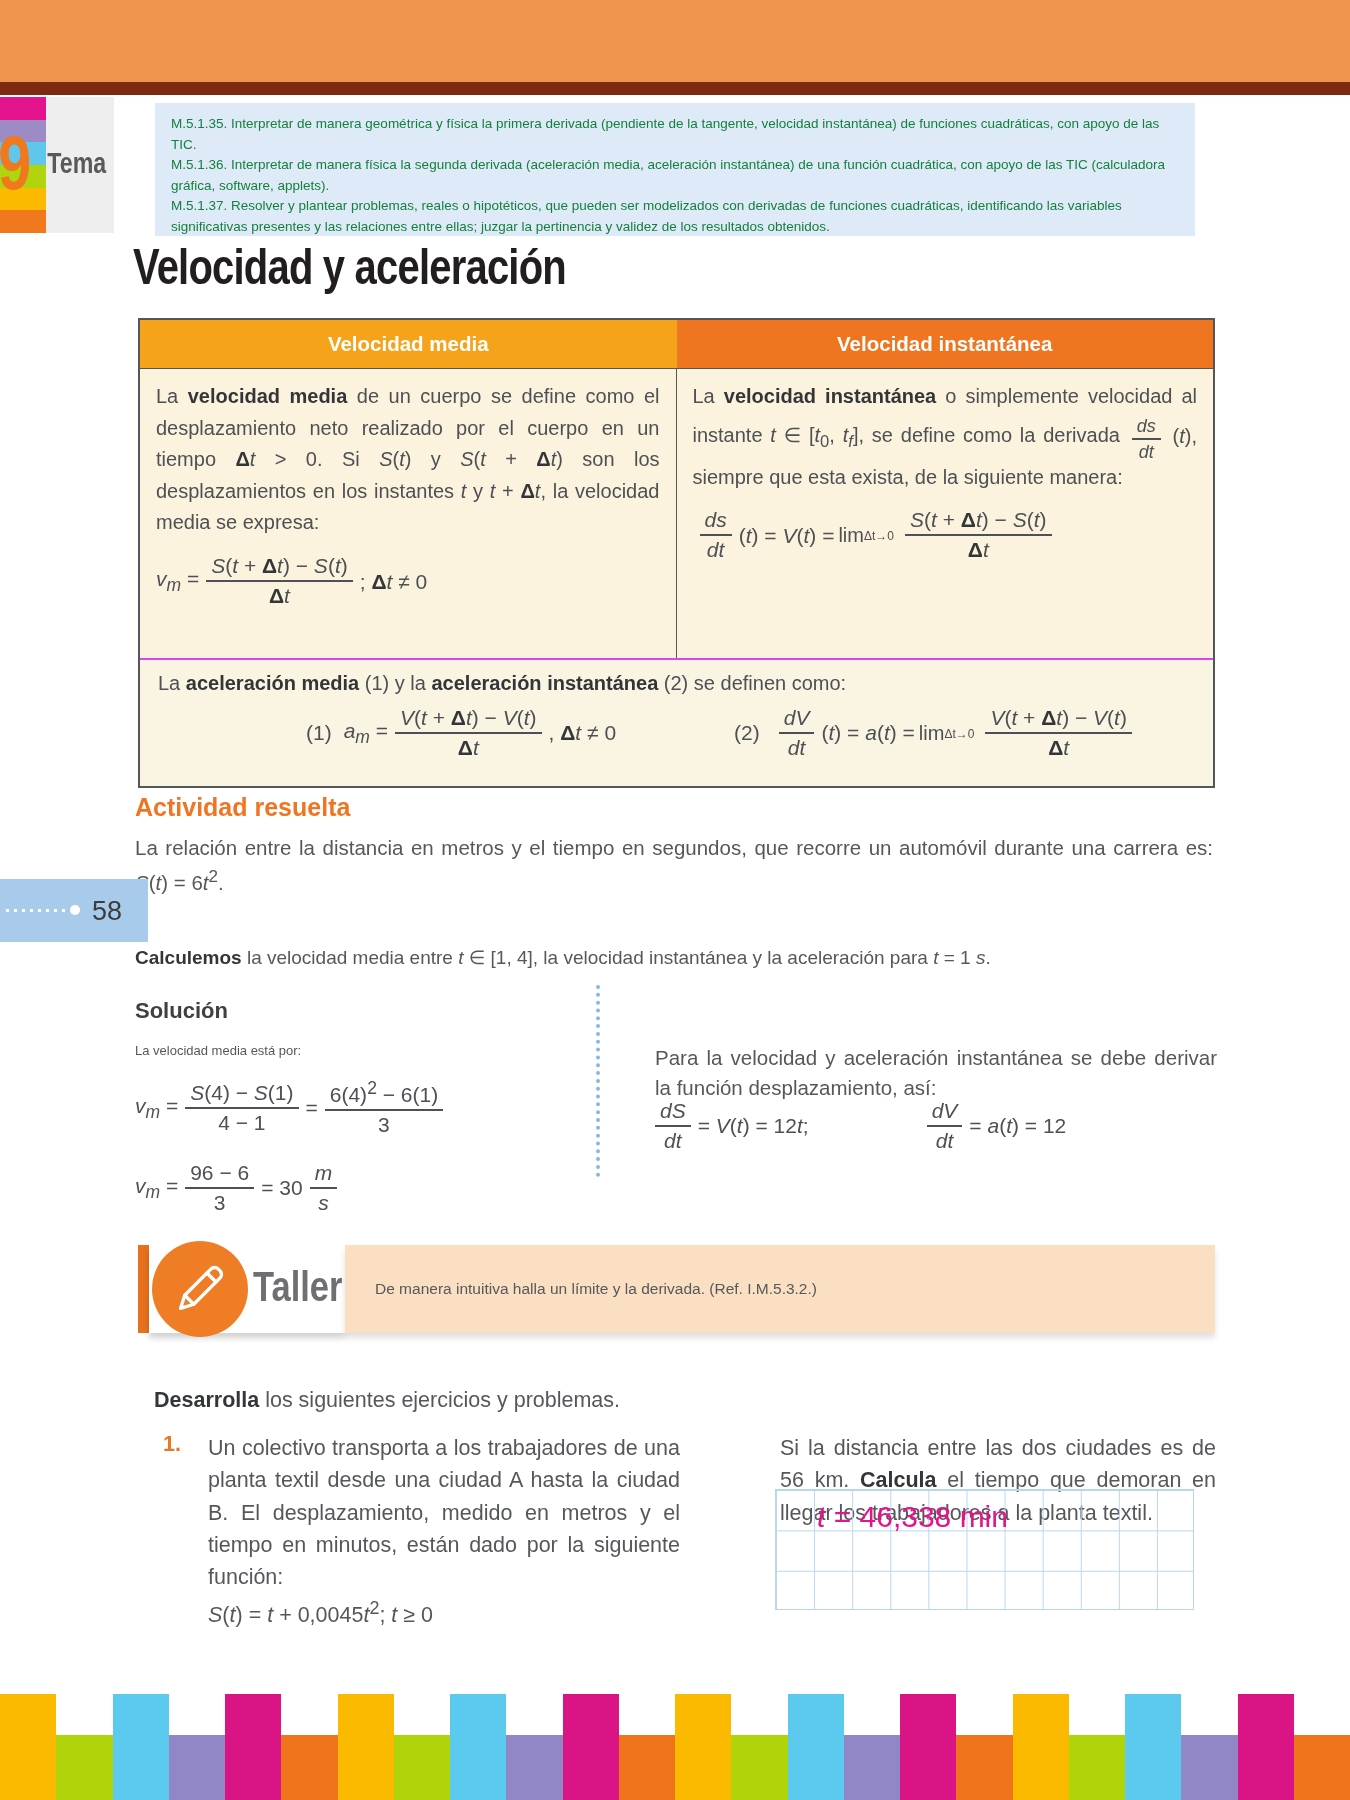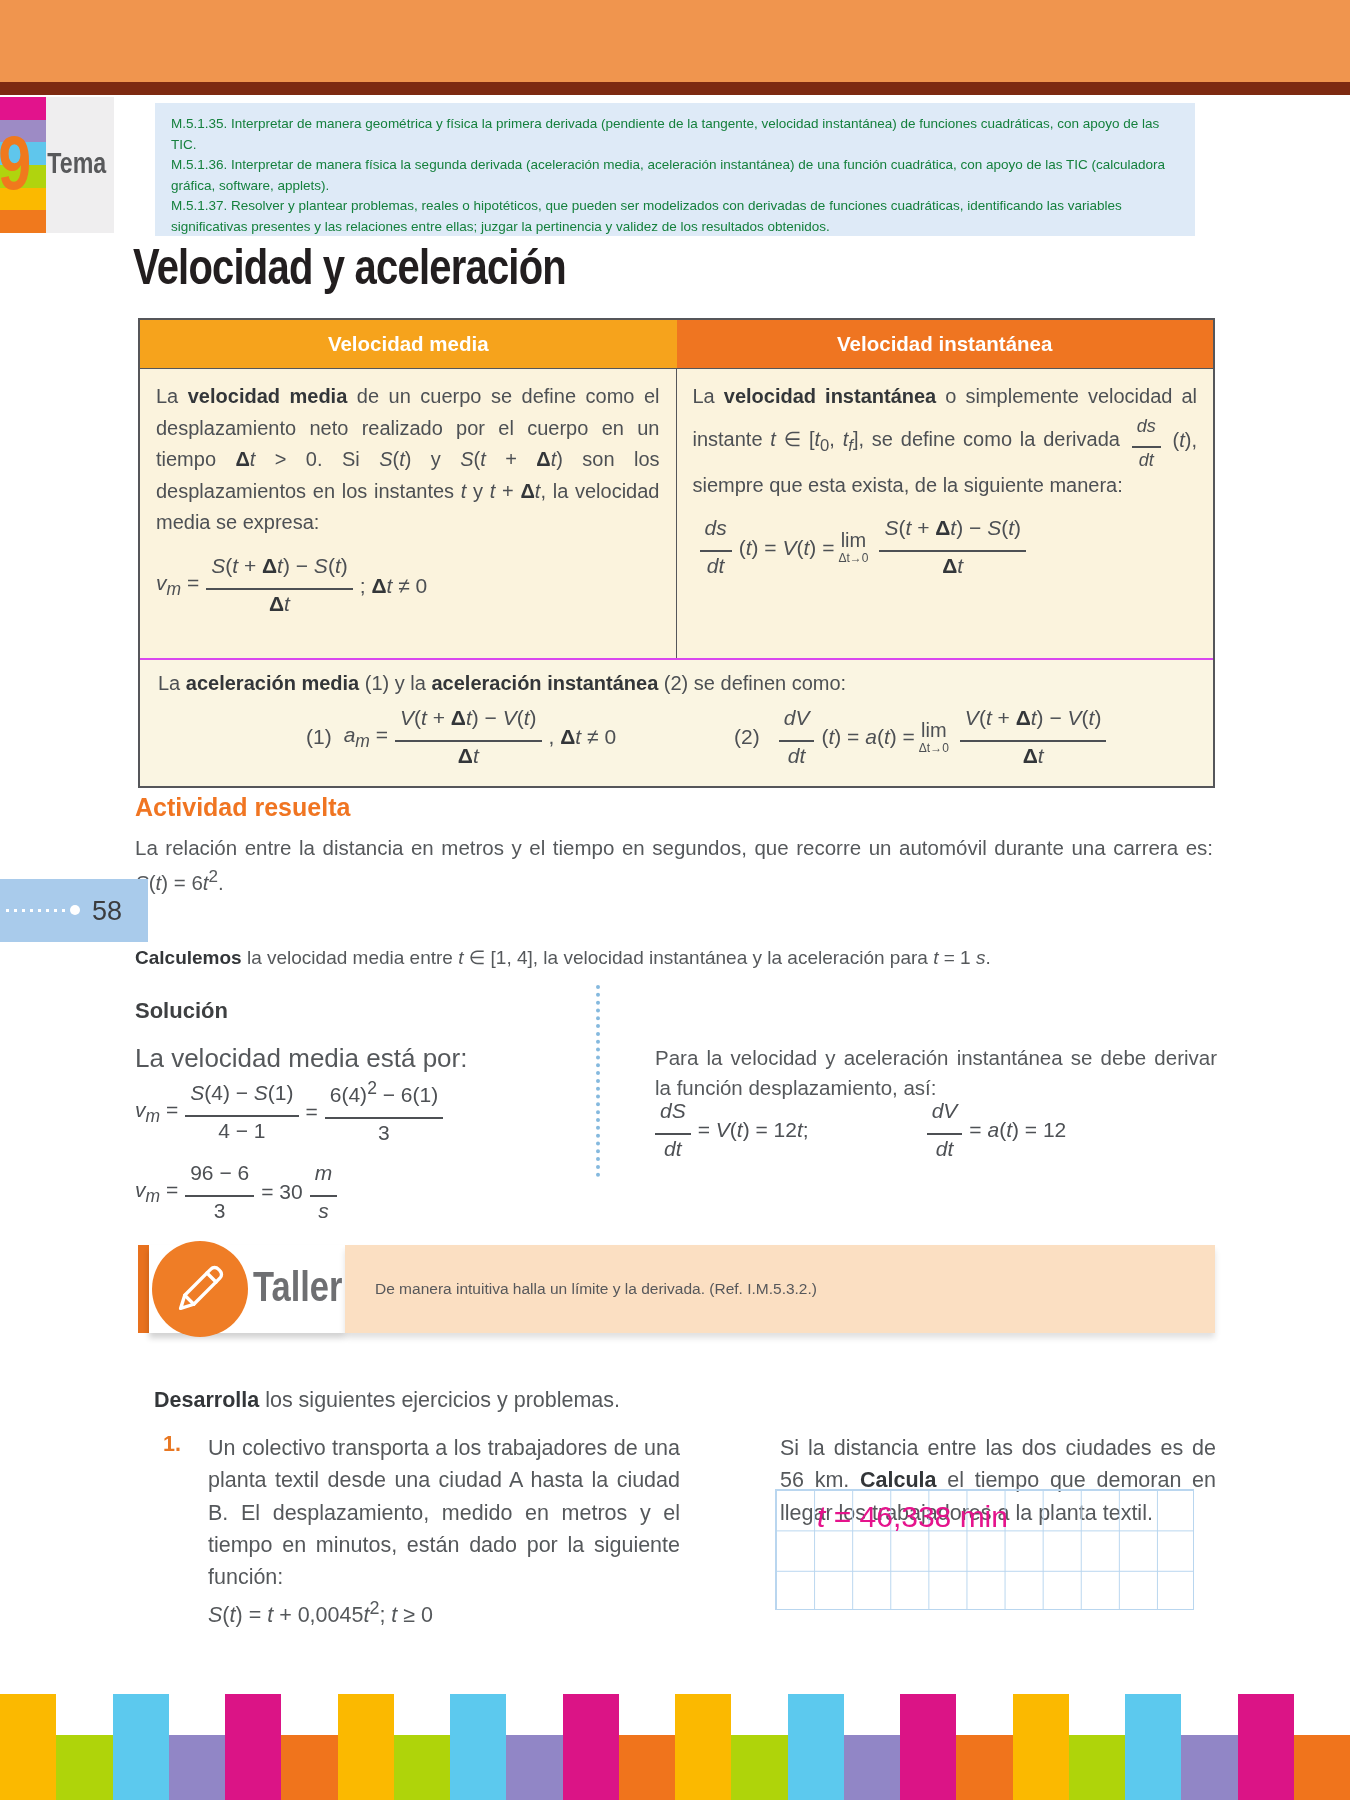--- a/index.html
+++ b/index.html
@@ -37,41 +37,41 @@
   .vt-body{display:grid;grid-template-columns:1fr 1fr;height:289px;background:#FBF3DD;border-top:1.5px solid #55565A;}
   .vt-cell{box-sizing:border-box;padding:12px 16px;font-size:20px;line-height:1.58;color:#4D5054;overflow:hidden;}
   .vt-left{border-right:1.5px solid #55565A;}
   .vt-bottom{background:#FAF5E2;border-top:2px solid #d946ef;box-sizing:border-box;padding:12px 18px;
              font-size:20px;color:#4D5054;height:128px;overflow:hidden;}
   .accel-row{display:flex;align-items:center;padding-left:148px;gap:118px;margin-top:10px;}
 
   
   .formula{display:flex;align-items:center;font-size:21px;color:#4D5054;margin-top:14px;}
   .frac{display:inline-flex;flex-direction:column;align-items:center;vertical-align:middle;margin:0 7px;line-height:1.25;}
-  .frac .num{padding:0 5px 9px;border-bottom:2px solid #4D5054;white-space:nowrap;}
+  .frac .num{padding:0 5px 1px;border-bottom:2px solid #4D5054;white-space:nowrap;}
   .frac .den{padding:1px 5px 0;white-space:nowrap;}
   .frac.inline{font-size:18px;margin:0 4px;transform:translateY(2px);}
-  .lim{display:inline-flex;flex-direction:column;align-items:center;margin:0 4px;line-height:1;}
+  .lim{display:inline-flex;flex-direction:row;align-items:center;margin:0 4px;line-height:1;}
   .lim .top{font-size:20px;}
   .lim .bot{font-size:12px;margin-top:2px;}
   .flabel{margin-right:12px;}
 
   
   .activity-h{position:absolute;left:135px;top:793px;margin:0;font-size:25px;font-weight:700;color:#F07522;}
   .activity-body{position:absolute;left:135px;top:833px;width:1078px;font-size:20.5px;line-height:1.5;}
   .page-tab{position:absolute;left:0;top:879px;width:148px;height:63px;background:#A9CBEB;}
   .tab-dots{position:absolute;left:6px;top:30px;width:60px;height:3px;
             background:repeating-linear-gradient(90deg,#fff 0 3px,transparent 3px 8px);}
   .tab-dot{position:absolute;left:70px;top:26px;width:10px;height:10px;border-radius:50%;background:#fff;}
   .tab-num{position:absolute;left:92px;top:17px;font-size:27px;color:#3B3C3E;}
   .calc-line{position:absolute;left:135px;top:946px;width:1078px;font-size:19px;}
   .solution-h{position:absolute;left:135px;top:998px;margin:0;font-size:22px;font-weight:700;color:#3E4042;}
 
   
-  .sol-left-intro{position:absolute;left:135px;top:1043px;font-size:26px;}
+  .sol-left-intro{position:absolute;left:135px;top:1043px;font-size:13px;}
   .sol-f{display:flex;align-items:center;font-size:21px;color:#4D5054;}
   .sol-f1{position:absolute;left:135px;top:1078px;}
   .sol-f2{position:absolute;left:135px;top:1160px;}
   .sol-divider{position:absolute;left:596px;top:985px;height:192px;border-left:4px dotted #85B9DE;}
   .sol-right-intro{position:absolute;left:655px;top:1043px;width:562px;font-size:20.5px;line-height:1.45;}
   .sol-row1{position:absolute;left:655px;top:1098px;display:flex;gap:118px;}
   .sol-row2{position:absolute;left:655px;top:1247px;display:flex;gap:68px;}
 
   
   .taller-strip{position:absolute;left:138px;top:1245px;width:11px;height:88px;background:#E8711E;}

